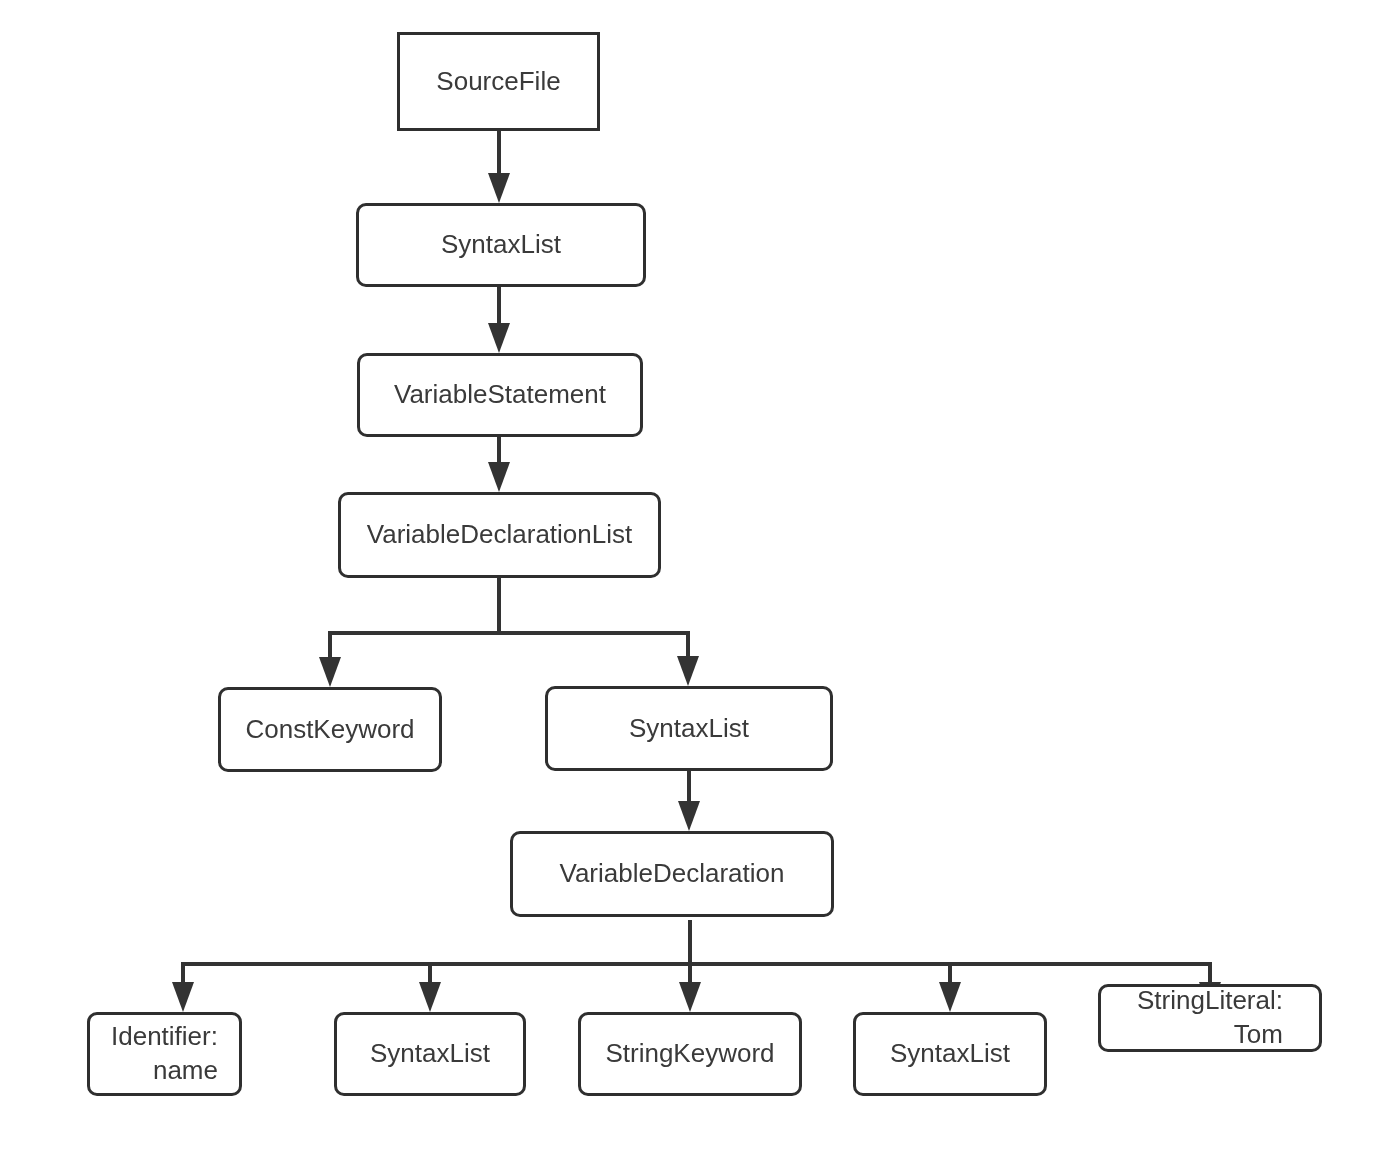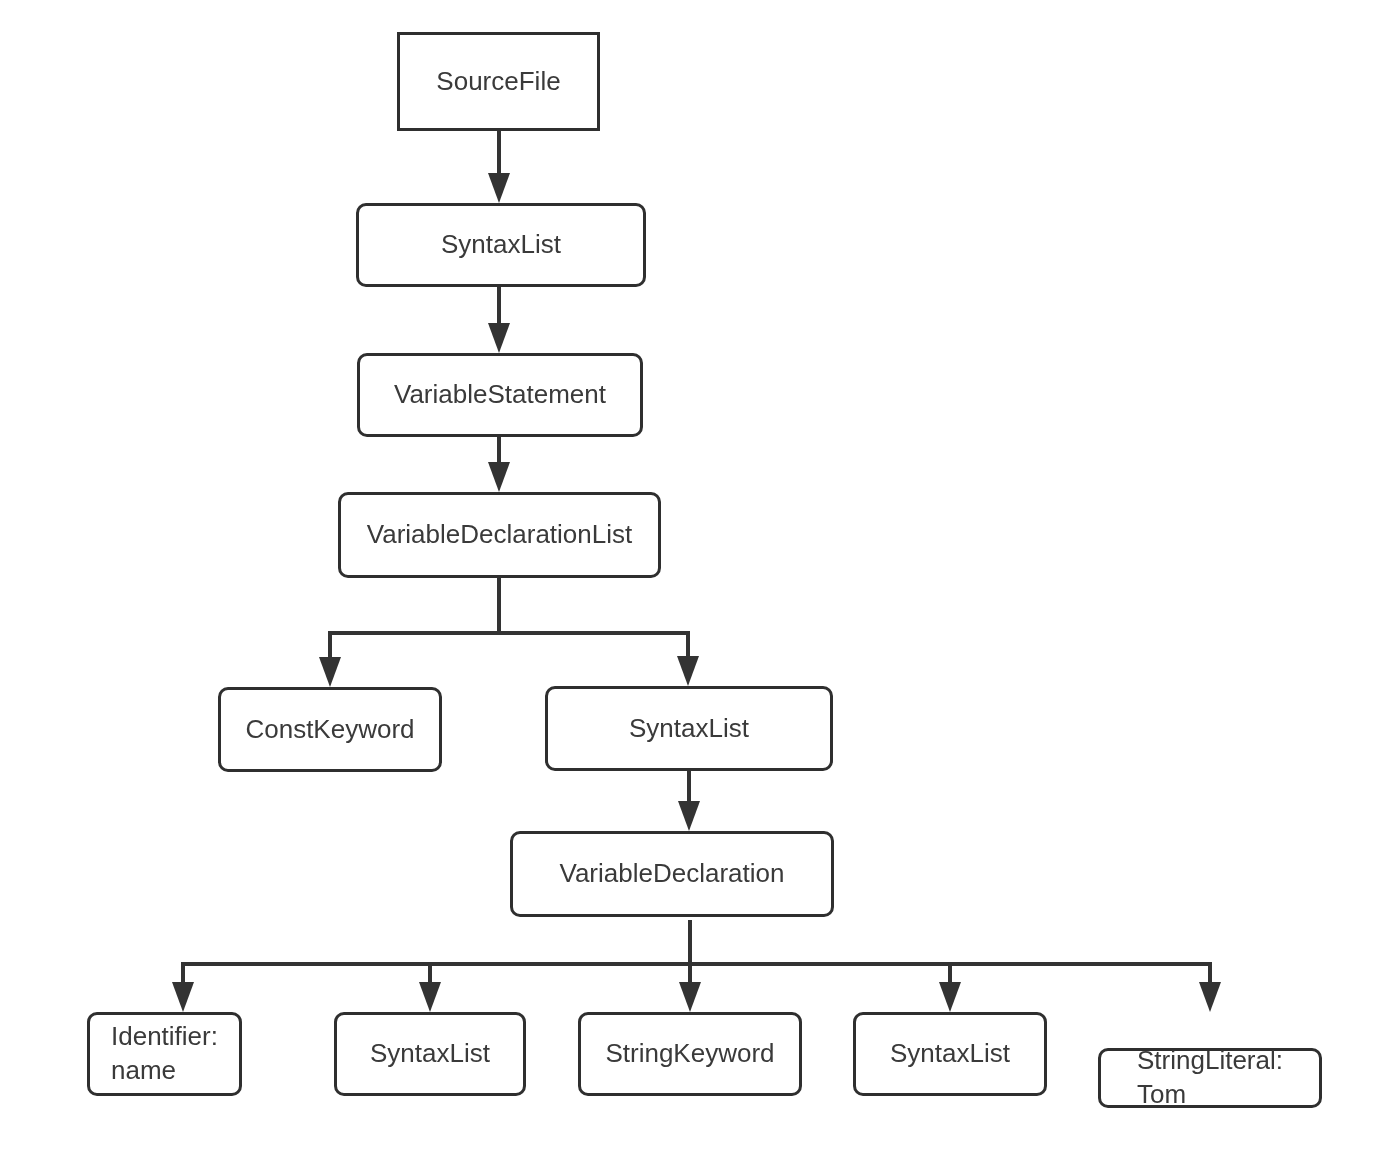--- a/index.html
+++ b/index.html
@@ -22,21 +22,21 @@
   }
   .node {
     position: absolute;
     box-sizing: border-box;
     border: 3px solid #2f2f2f;
     border-radius: 10px;
     background: #ffffff;
     display: flex;
     align-items: center;
     justify-content: center;
-    text-align: left;
+    text-align: right;
     color: #3a3a3a;
     font-size: 26px;
     line-height: 1.3;
   }
   .node.square {
     border-radius: 0;
   }
   .node .label {
     white-space: pre-line;
     padding: 0 8px;
@@ -114,18 +114,18 @@
   </div>
 
   <div class="node" style="left:578px; top:1012px; width:224px; height:84px">
     <span class="label">StringKeyword</span>
   </div>
 
   <div class="node" style="left:853px; top:1012px; width:194px; height:84px">
     <span class="label">SyntaxList</span>
   </div>
 
-  <div class="node" style="left:1098px; top:1048px; width:224px; height:60px">
+  <div class="node" style="left:1098px; top:984px; width:224px; height:68px">
     <span class="label">StringLiteral:
 Tom</span>
   </div>
 
 </div>
 
 </body></html>

